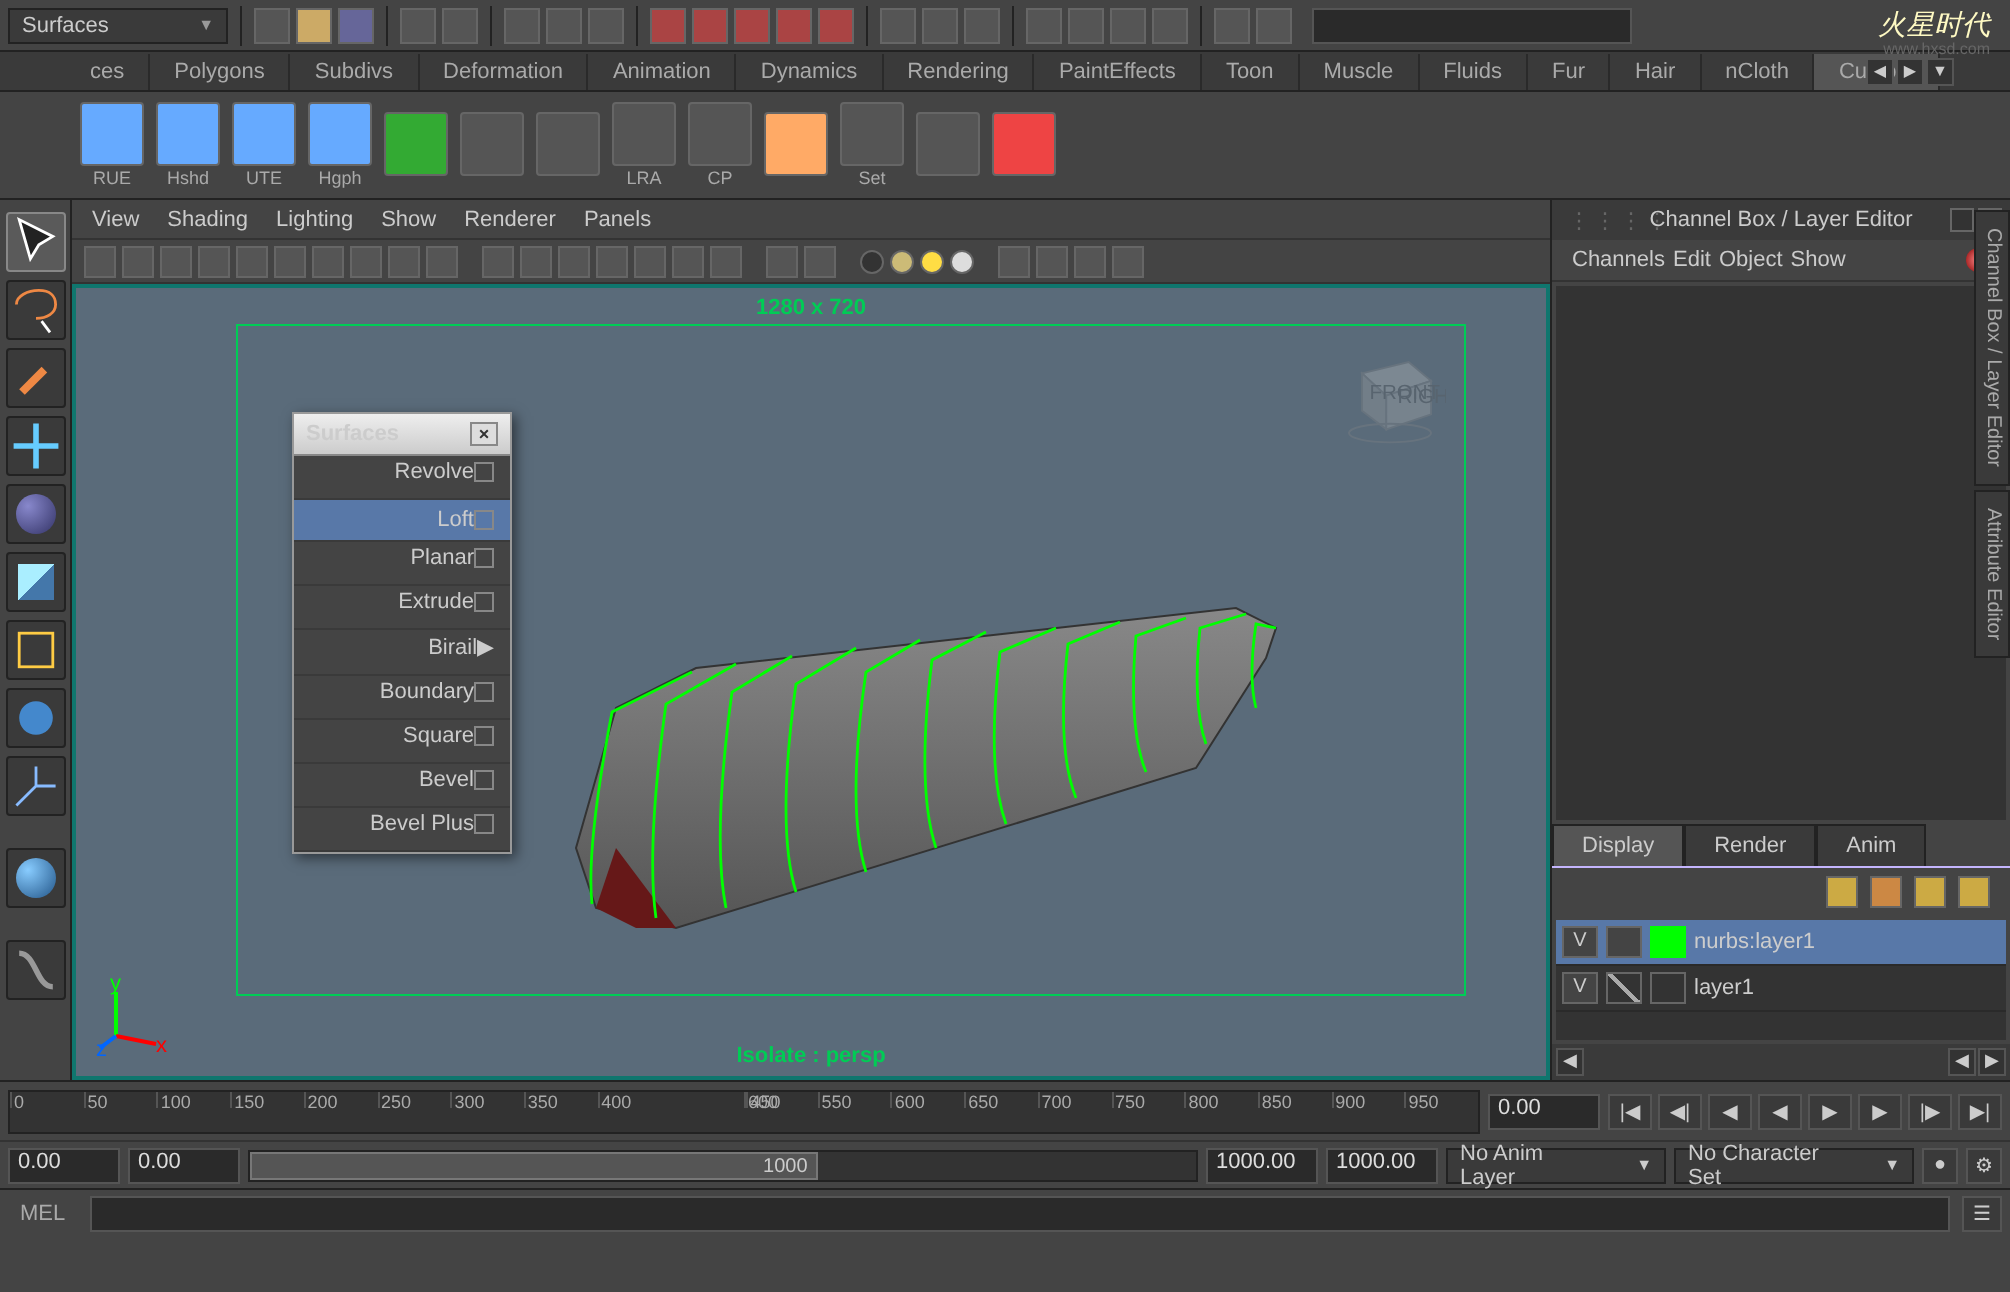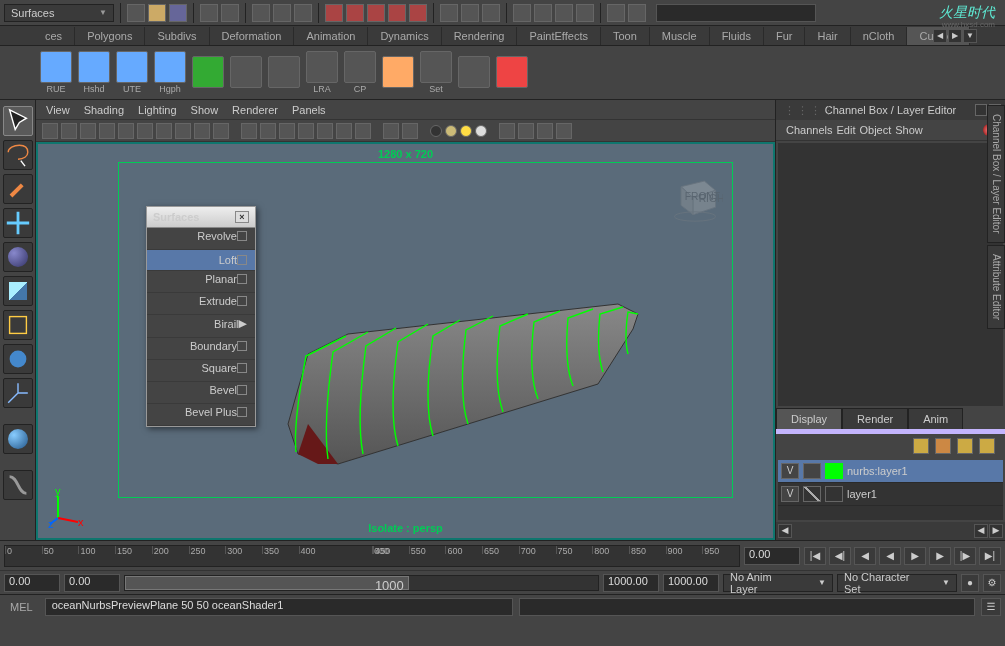--- a/index.html
+++ b/index.html
@@ -3,21 +3,21 @@
 <meta charset="utf-8">
 <style>
 *{margin:0;padding:0;box-sizing:border-box;font-family:Arial,sans-serif;font-size:11px;color:#ccc;user-select:none}
 body{background:#444;width:1005px;height:646px;overflow:hidden;position:relative}
 .topbar{height:26px;background:#444;border-bottom:1px solid #222;display:flex;align-items:center;padding:0 4px;gap:4px}
 .dropdown{background:#3a3a3a;border:1px solid #222;padding:2px 6px;width:110px;height:18px;display:flex;align-items:center;justify-content:space-between}
 .dropdown::after{content:"▼";font-size:8px;color:#999}
 .toolbar-icon{width:18px;height:18px;background:#555;border:1px solid #666;display:inline-block}
 .toolbar-sep{width:1px;height:20px;background:#222;margin:0 2px}
 .icon-row{display:flex;gap:3px;align-items:center}
-.watermark{position:absolute;right:10px;top:4px;font-style:italic;color:#5eead4;font-size:14px}
+.watermark{position:absolute;right:10px;top:4px;font-style:italic;color:#fef9c3;font-size:14px}
 .watermark-sub{position:absolute;right:10px;top:20px;color:#666;font-size:8px}
 
 .shelf-tabs{height:20px;background:#3a3a3a;border-bottom:1px solid #222;display:flex;align-items:center;padding-left:33px;gap:0}
 .shelf-tab{padding:3px 12px;color:#aaa;border-right:1px solid #2a2a2a}
 .shelf-tab.active{background:#555}
 .shelf-nav{position:absolute;right:28px;display:flex;gap:1px}
 .shelf-nav-btn{width:14px;height:14px;background:#333;border:1px solid #555;font-size:8px;text-align:center;line-height:12px}
 
 .shelf{height:54px;background:#444;border-bottom:1px solid #222;display:flex;align-items:center;padding:4px 40px;gap:6px}
 .shelf-item{display:flex;flex-direction:column;align-items:center;gap:1px}
@@ -53,21 +53,21 @@
 .side-tabs{position:absolute;right:0;top:105px;width:18px;display:flex;flex-direction:column}
 .side-tab{writing-mode:vertical-rl;padding:8px 2px;background:#3a3a3a;border:1px solid #222;font-size:10px;color:#aaa;margin-bottom:2px}
 .panel-header{padding:4px 8px;background:#3a3a3a;display:flex;justify-content:center;align-items:center;gap:6px;font-size:10px;position:relative}
 .panel-header .dots{position:absolute;left:8px;letter-spacing:2px;color:#666}
 .panel-header .ctrls{position:absolute;right:4px;display:flex;gap:2px}
 .ctrl-box{width:12px;height:12px;border:1px solid #666;background:#333}
 .channel-menu{display:flex;gap:4px;padding:4px 10px;background:#444;border-bottom:1px solid #333}
 .channel-body{flex:1;background:#333;margin:2px}
 
 .layer-section{background:#444}
-.layer-tabs{display:flex;border-bottom:5px solid #c4b5fd}
+.layer-tabs{display:flex;border-bottom:1px solid #c4b5fd}
 .layer-tab{padding:4px 14px;background:#3a3a3a;border:1px solid #222;border-bottom:none}
 .layer-tab.active{background:#555}
 .layer-menu{display:flex;gap:14px;padding:4px 10px}
 .layer-icons{display:flex;gap:6px;padding:4px 10px;justify-content:flex-end}
 .layer-list{background:#333;margin:2px;min-height:60px}
 .layer-row{display:flex;align-items:center;padding:3px;gap:4px;border-bottom:1px solid #2a2a2a}
 .layer-row.sel{background:#5878a8}
 .layer-box{width:18px;height:16px;border:1px solid #666;background:#444;text-align:center;font-size:10px;line-height:14px}
 .layer-swatch{width:18px;height:16px}
 .layer-scroll{display:flex;justify-content:space-between;padding:2px;background:#3a3a3a}
@@ -515,33 +515,32 @@
     <div class="play-btn">|▶</div>
     <div class="play-btn">▶|</div>
   </div>
 </div>
 
 <div class="range-bar">
   <div class="time-field">0.00</div>
   <div class="time-field">0.00</div>
   <div class="range-slider">
     <div class="range-handle">
-        <span style="position:absolute;right:4px;top:1px;font-size:13px">1000</span>
+        <span style="position:absolute;right:4px;top:1px;font-size:10px">1000</span>
       </div>
   </div>
   <div class="time-field">1000.00</div>
   <div class="time-field">1000.00</div>
   <div class="anim-dropdown" style="width:110px">
       <span>No Anim Layer</span>
     </div>
   <div class="anim-dropdown" style="width:120px">
       <span>No Character Set</span>
     </div>
   <div class="play-btn" style="width:18px">●</div>
   <div class="play-btn" style="width:18px">⚙</div>
 </div>
 
 <div class="cmdline">
   <div class="cmd-label">MEL</div>
-  <div class="cmd-input">oceanNurbsPreviewPlane 50 50 oceanShader1</div>
   <div class="cmd-output"></div>
   <div class="play-btn" style="width:20px">☰</div>
 </div>
 
 </body></html>

